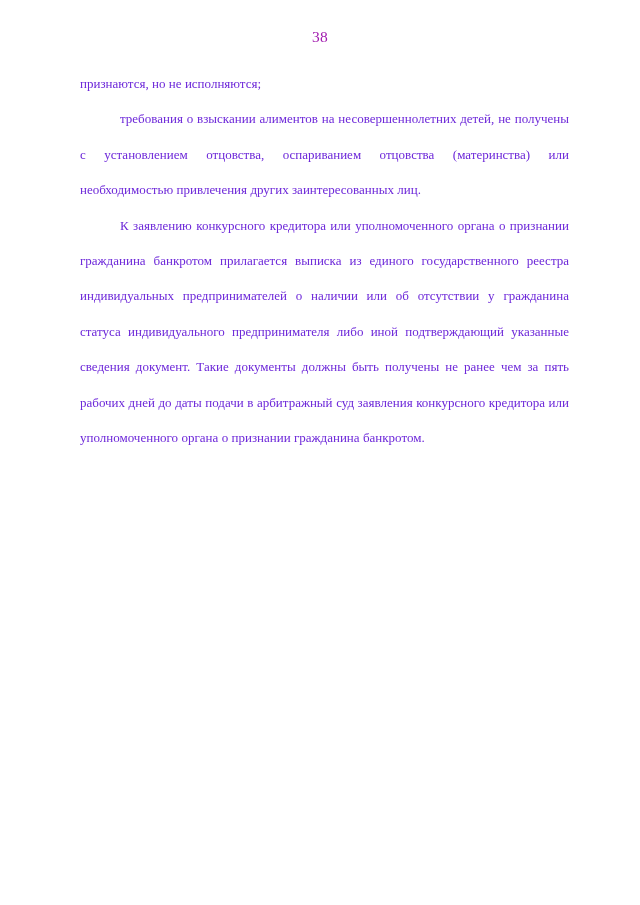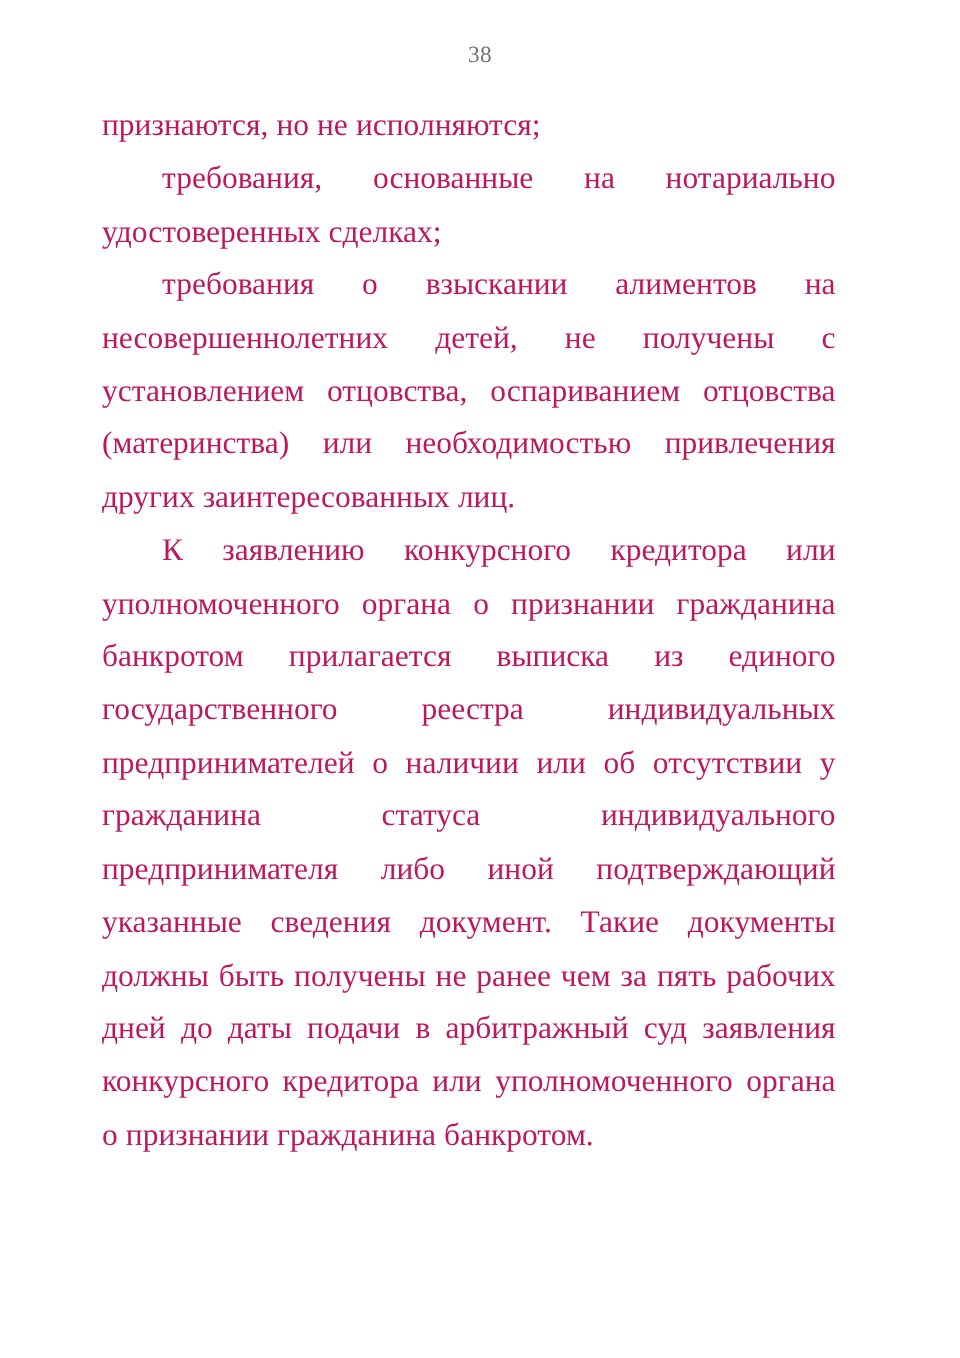--- a/index.html
+++ b/index.html
@@ -27,34 +27,34 @@
   
   .page-number {
     position: absolute;
     top: 28px;
     left: 0;
     width: 640px;
     text-align: center;
     font-size: 15.5px;
     line-height: 18px;
     letter-spacing: 0.2px;
-    color: #737373;
+    color: #a21caf;
   }
 
   
   .body-text {
     position: absolute;
     top: 66px;
-    left: 68px;
+    left: 80px;
     width: 489px;           
-    font-size: 21px;
+    font-size: 13px;
     line-height: 35.4px;
     text-align: justify;
     text-justify: inter-word;
-    color: #be185d;
+    color: #6d28d9;
   }
 
   .para {
     margin: 0;
     text-align: justify;
     text-justify: inter-word;
     hyphens: none;
     word-spacing: 0.1px;
   }
 
@@ -76,21 +76,20 @@
 <body>
 
 <div class="page">
 
   <div class="page-number">38</div>
 
   <div class="body-text">
 
     <p class="para flush natural-last">признаются, но не исполняются;</p>
 
-    <p class="para indent natural-last">требования, основанные на нотариально удостоверенных сделках;</p>
 
 
     <p class="para indent natural-last">требования о взыскании алиментов на несовершеннолетних детей, не получены с установлением отцовства, оспариванием отцовства (материнства) или необходимостью привлечения других заинтересованных лиц.</p>
 
 
     <p class="para indent natural-last">К заявлению конкурсного кредитора или уполномоченного органа о признании гражданина банкротом прилагается выписка из единого государственного реестра индивидуальных предпринимателей о наличии или об отсутствии у гражданина статуса индивидуального предпринимателя либо иной подтверждающий указанные сведения документ. Такие документы должны быть получены не ранее чем за пять рабочих дней до даты подачи в арбитражный суд заявления конкурсного кредитора или уполномоченного органа о признании гражданина банкротом.</p>
 
   </div>
 
 </div>

